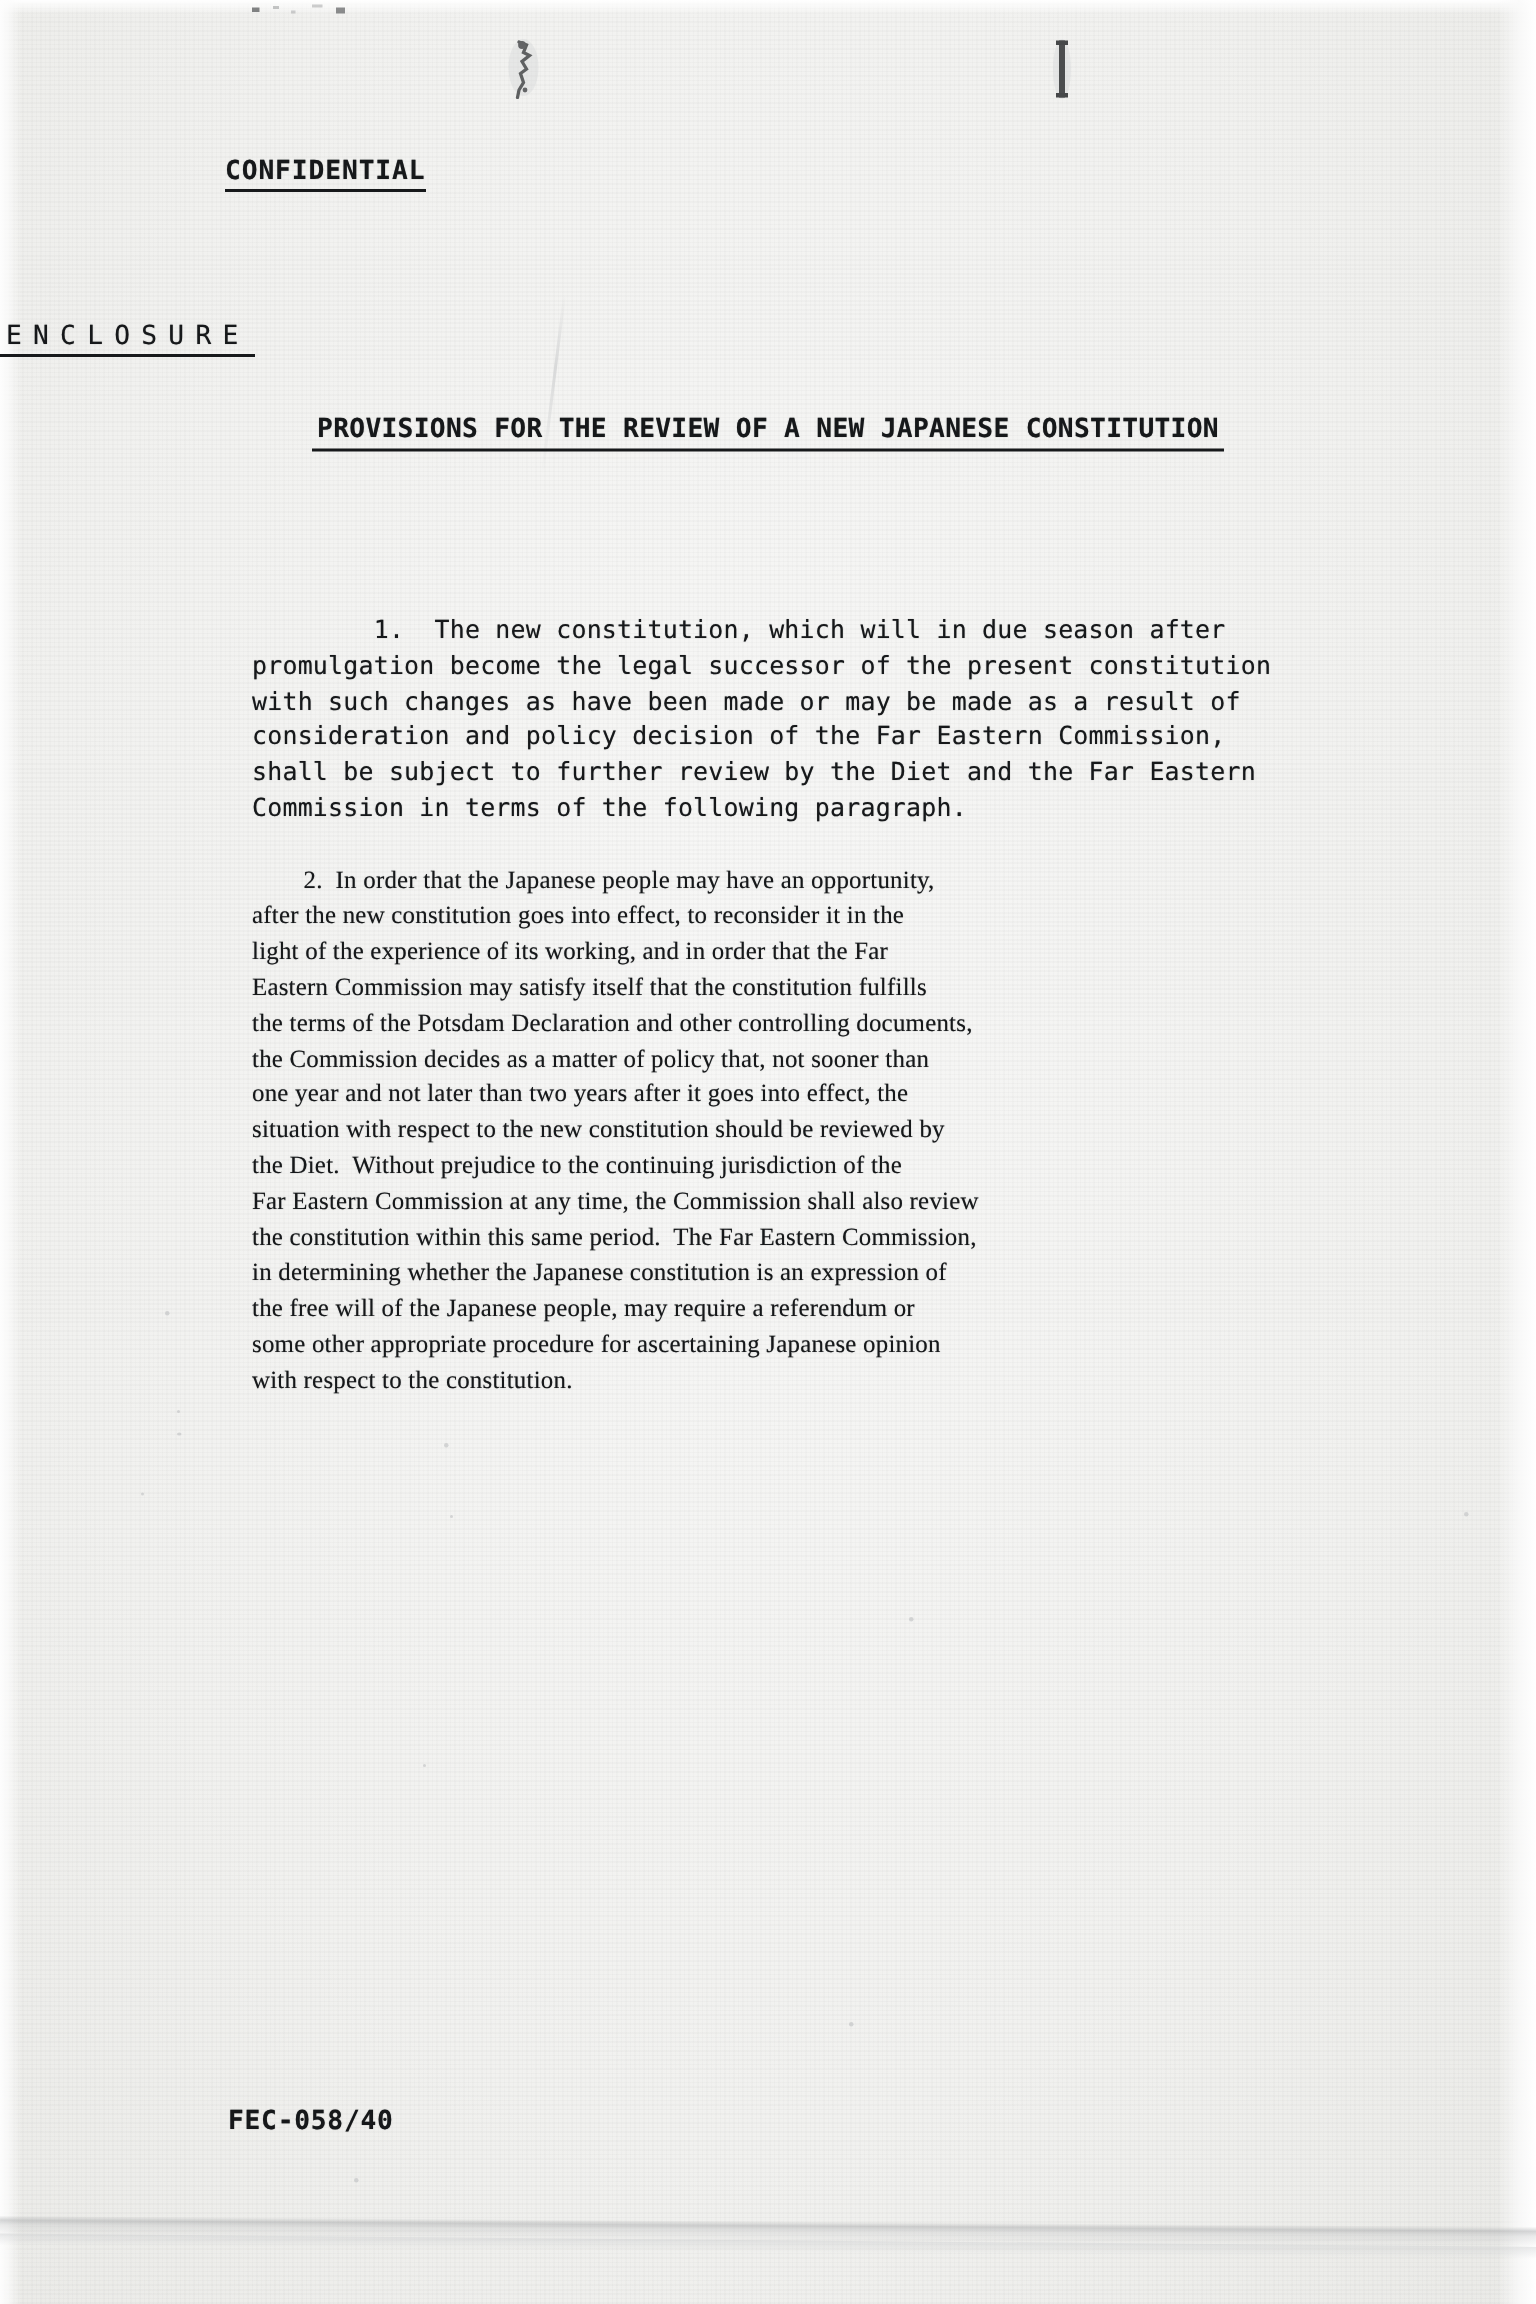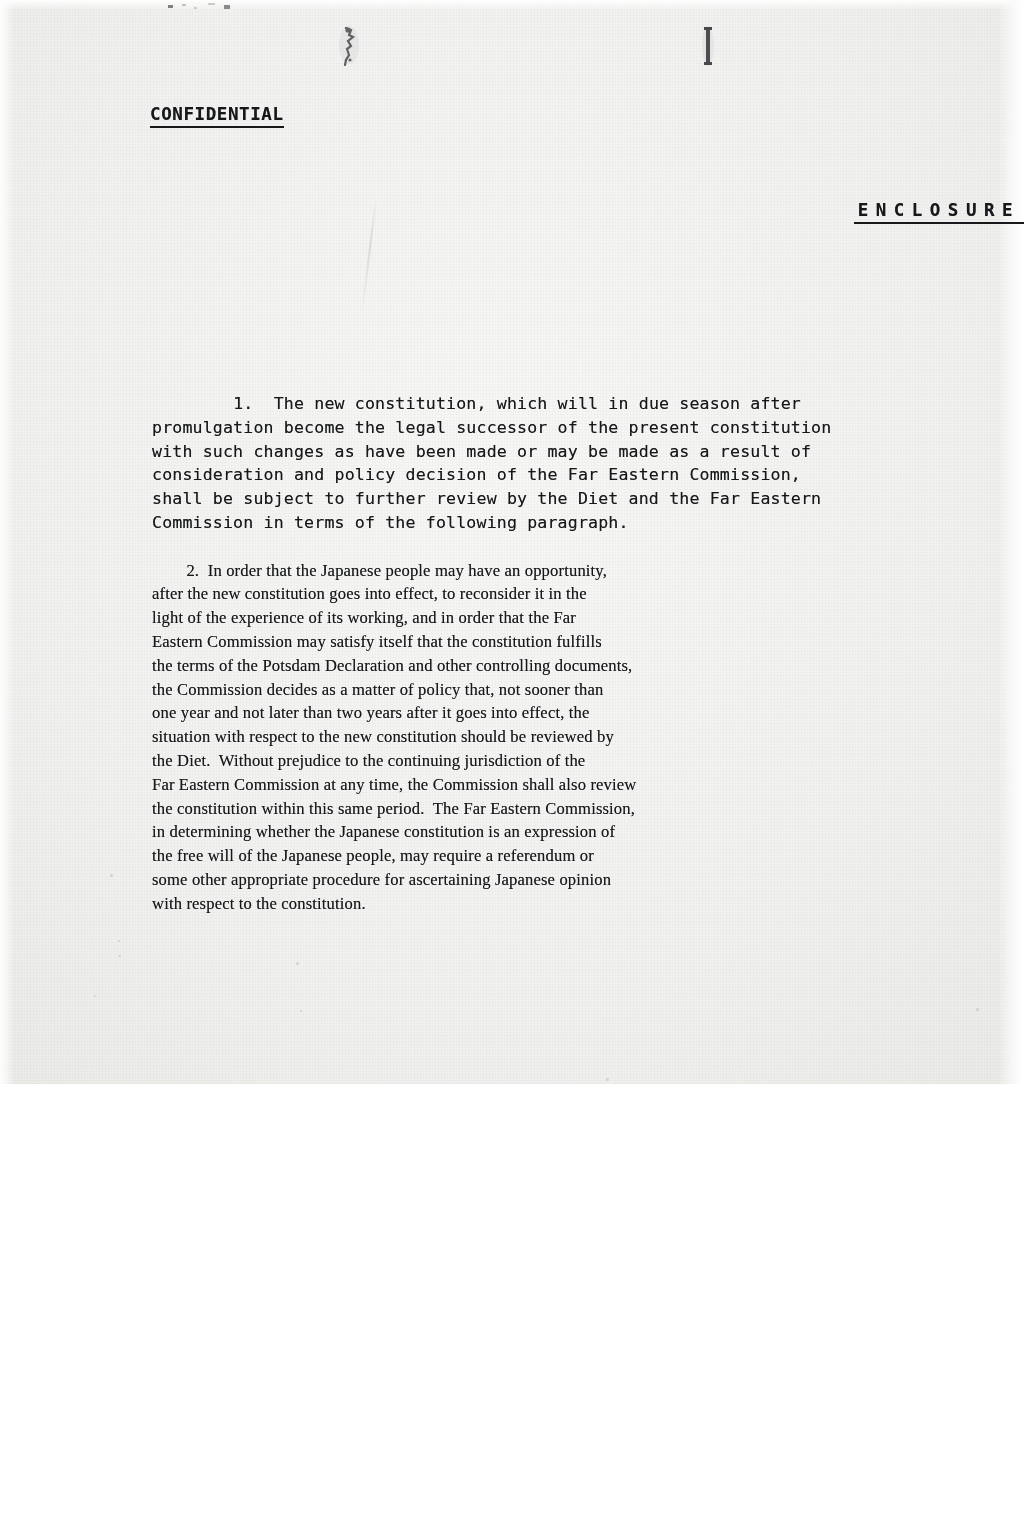--- a/index.html
+++ b/index.html
@@ -4,21 +4,21 @@
 <style>
   html, body {
     margin: 0;
     padding: 0;
     background: #ffffff;
   }
 
   #page {
     position: relative;
     width: 1024px;
-    height: 1084px;
+    height: 1536px;
     overflow: hidden;
     background-color: #f3f3f2;
     background-image:
       repeating-linear-gradient(0deg, rgba(0,0,0,0.018) 0px, rgba(0,0,0,0.018) 1px, rgba(255,255,255,0) 1px, rgba(255,255,255,0) 3px),
       repeating-linear-gradient(90deg, rgba(0,0,0,0.016) 0px, rgba(0,0,0,0.016) 1px, rgba(255,255,255,0) 1px, rgba(255,255,255,0) 3px),
       radial-gradient(ellipse at 48% 42%, #f7f7f6 0%, #f1f1ef 62%, #eaeae7 100%);
     font-family: "DejaVu Sans Mono", "Liberation Mono", monospace;
     color: #16181a;
   }
 
@@ -103,25 +103,25 @@
     font-size: 17.5px;
     letter-spacing: 0.6px;
     font-weight: 700;
     border-bottom: 2.5px solid #17191b;
     padding-bottom: 2px;
     line-height: 1.15;
   }
 
   #enclosure-heading {
     position: absolute;
-    left: 0; top: 200px;
+    left: 0; top: 214px;
     width: 1024px;
-    text-align: right;
-    font-size: 17.5px;
-    font-weight: 700;
+    text-align: left;
+    font-size: 17.5px;
+    font-weight: 400;
   }
   #enclosure-heading .ul {
     display: inline-block;
     border-bottom: 2.5px solid #17191b;
     padding: 0 4px 2px 4px;
     letter-spacing: 7.5px;
   }
 
   #subject-heading {
     position: absolute;
@@ -141,21 +141,21 @@
   #body {
     position: absolute;
     left: 152px;
     top: 392px;
     width: 772px;
     font-size: 16.6px;
     line-height: 23.8px;
     letter-spacing: 0.15px;
   }
 
-  .para { margin: 0; white-space: pre-wrap; }
+  .para { margin: 16px; white-space: pre-wrap; }
   .para + .para { margin-top: 23.8px; font-family: Liberation Serif, serif; }
 
   #docnum {
     position: absolute;
     left: 152px;
     top: 1404px;
     font-size: 17.5px;
     font-weight: 700;
     letter-spacing: 0.5px;
   }
@@ -209,20 +209,23 @@
   <div class="speck" style="left:236px; top:1452px; width:3px; height:3px;"></div>
 
   <div id="artifact-crease"></div>
 
   <div id="classification">CONFIDENTIAL</div>
 
   <div id="enclosure-heading">
     <span class="ul">ENCLOSURE</span>
   </div>
 
+  <div id="subject-heading">
+    <span class="ul">PROVISIONS FOR THE REVIEW OF A NEW JAPANESE CONSTITUTION</span>
+  </div>
 
   <div id="body">
     <p class="para">        1.  The new constitution, which will in due season after
 promulgation become the legal successor of the present constitution
 with such changes as have been made or may be made as a result of
 consideration and policy decision of the Far Eastern Commission,
 shall be subject to further review by the Diet and the Far Eastern
 Commission in terms of the following paragraph.</p>
     <p class="para">        2.  In order that the Japanese people may have an opportunity,
 after the new constitution goes into effect, to reconsider it in the

